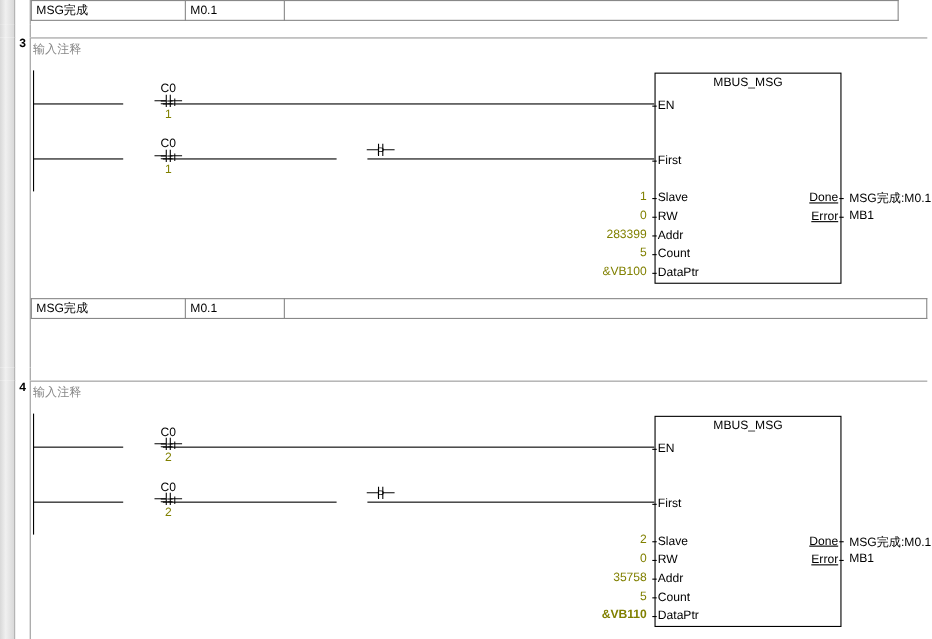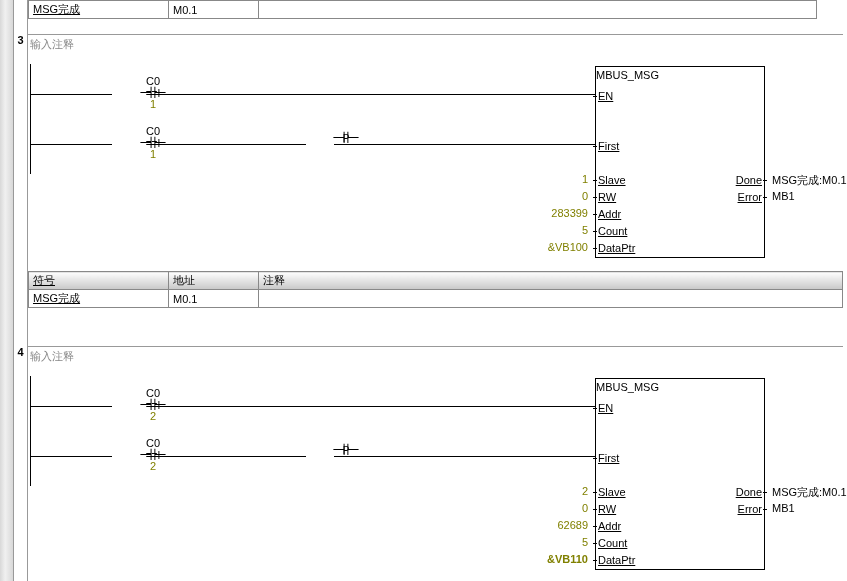--- a/index.html
+++ b/index.html
@@ -44,21 +44,21 @@
     border: 1px solid #888;
     text-align: left;
     padding: 1px 4px;
     font-size: 11px;
     height: 14px;
   }
   .sym-table .hdr td {
     background: linear-gradient(to bottom, #fdfdfd, #c8c8c8);
     font-weight: normal;
   }
-  .sym-table .w1 { width: 140px; text-decoration: underline; }
+  .sym-table .w1 { width: 140px; }
   .sym-table .w2 { width: 90px; }
 
   .spacer-row { display:flex; align-items:stretch; }
   .spacer-row .gutter { height: 12px; }
   .spacer-row .rung-num-col { height: 12px; }
   .spacer-row .rest { flex:1; }
 
   .network {
     display: flex;
     align-items: stretch;
@@ -85,32 +85,32 @@
   .block {
     position: absolute;
     border: 1px solid #000;
     background: #fff;
     width: 170px;
     left: 565px;
     top: 10px;
     height: 192px;
   }
   .block-title {
-    text-align: left;
+    text-align: center;
     font-size: 11px;
     padding: 2px 0 4px 0;
   }
   .pin-row {
     position: absolute;
     display: flex;
     align-items: center;
     height: 14px;
     font-size: 11px;
   }
-  .pin-left { left: 2px; text-decoration: underline; }
+  .pin-left { left: 2px; }
   .pin-right { right: 2px; text-decoration: underline; }
   .pin-tick {
     width: 4px; height: 1px; background: #000;
     position: absolute;
   }
   .pin-left .pin-tick { left: -5px; }
   .pin-right .pin-tick { right: -5px; }
 
   .pin-val {
     position: absolute;
@@ -283,25 +283,20 @@
             <span>Error</span>
             <span class="pin-tick"></span>
           </div>
         <div class="pin-val pin-val-right" style="top:106px;">MSG完成:M0.1</div>
         <div class="pin-val pin-val-right" style="top:123px;">MB1</div>
       </div>
     </div>
 
     <table class="sym-table" style="margin-right:22px;">
       <tbody>
-          <tr class="hdr">
-        <td class="w1">符号</td>
-        <td class="w2">地址</td>
-        <td>注释</td>
-      </tr>
       <tr>
         <td class="w1">MSG完成</td>
         <td class="w2">M0.1</td>
         <td></td>
       </tr>
     </tbody>
       </table>
   </div>
 </div>
 
@@ -379,21 +374,21 @@
         <div class="pin-row pin-left" style="top:157px;">
             <span class="pin-tick"></span>
             <span>Count</span>
           </div>
         <div class="pin-row pin-left" style="top:174px;">
             <span class="pin-tick"></span>
             <span>DataPtr</span>
           </div>
         <div class="pin-val pin-val-left" style="top:106px;">2</div>
         <div class="pin-val pin-val-left" style="top:123px;">0</div>
-        <div class="pin-val pin-val-left" style="top:140px;">62689</div>
+        <div class="pin-val pin-val-left" style="top:140px;">35758</div>
         <div class="pin-val pin-val-left" style="top:157px;">5</div>
         <div class="pin-val pin-val-left" style="top:174px;font-weight:bold;">&amp;VB110</div>
         <div class="pin-row pin-right" style="top:106px;">
             <span>Done</span>
             <span class="pin-tick"></span>
           </div>
         <div class="pin-row pin-right" style="top:123px;">
             <span>Error</span>
             <span class="pin-tick"></span>
           </div>

